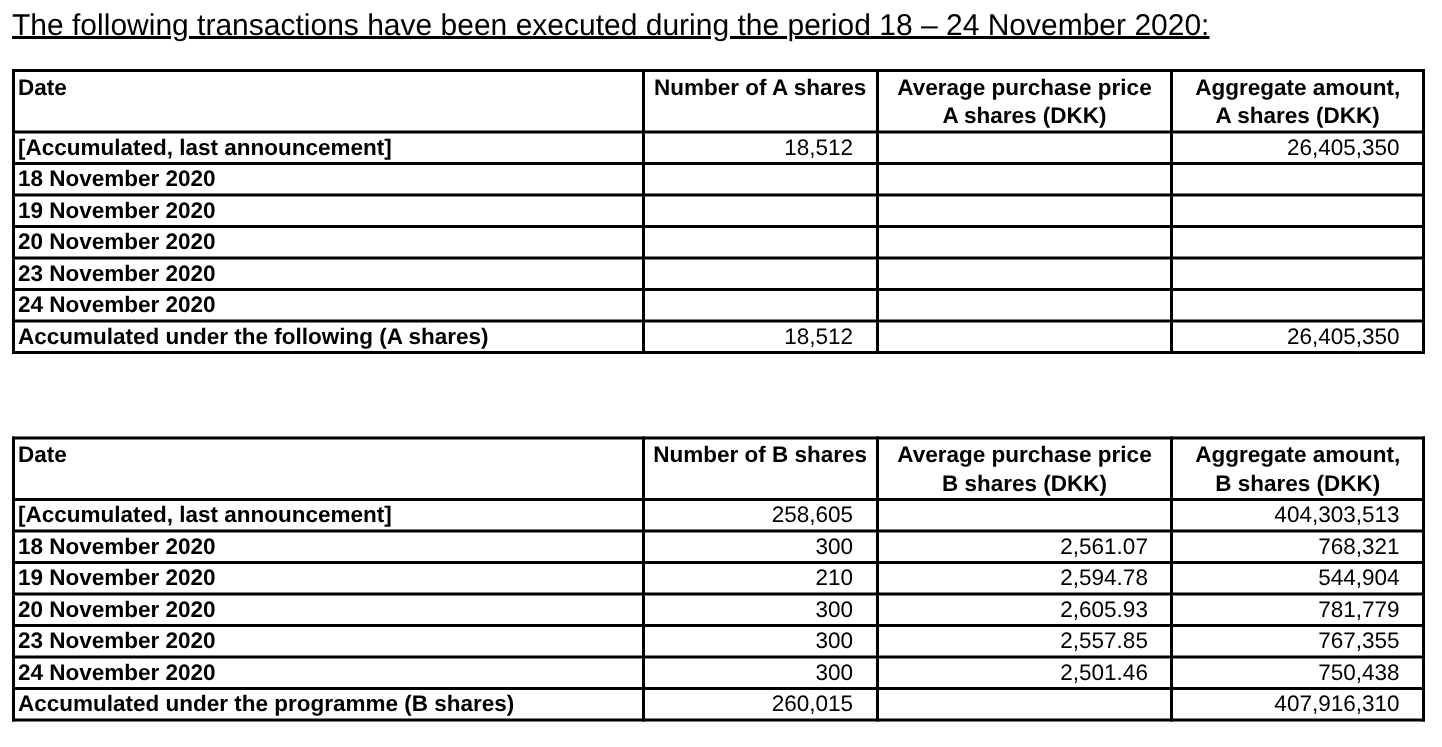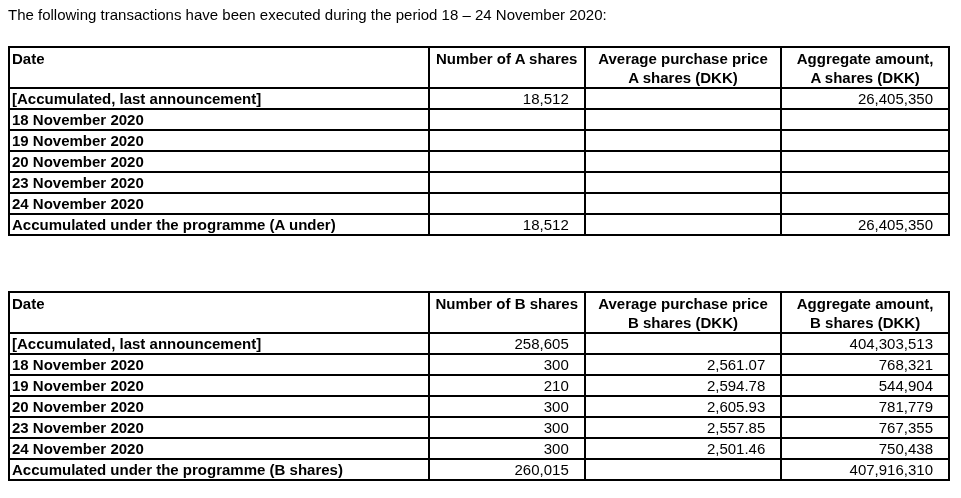--- a/index.html
+++ b/index.html
@@ -11,23 +11,24 @@
     height: 498px;
     font-family: "Liberation Sans", sans-serif;
     color: #000000;
     position: relative;
     overflow: hidden;
   }
   .intro {
     position: absolute;
     left: 8px;
     top: 6px;
-    font-size: 15px;
+    font-size: 20px;
     font-weight: 400;
     white-space: nowrap;
+    text-decoration: underline;
   }
   table.tx-table {
     position: absolute;
     left: 8px;
     border-collapse: collapse;
     table-layout: fixed;
     width: 942px;
   }
   #table-a { top: 46px; }
   #table-b { top: 291px; }
@@ -110,21 +111,21 @@
       <td class="num-cell"></td>
       <td class="num-cell"></td>
     </tr>
     <tr>
       <td class="label-cell">24 November 2020</td>
       <td class="num-cell"></td>
       <td class="num-cell"></td>
       <td class="num-cell"></td>
     </tr>
     <tr>
-      <td class="label-cell">Accumulated under the programme (A under)</td>
+      <td class="label-cell">Accumulated under the following (A shares)</td>
       <td class="num-cell">18,512</td>
       <td class="num-cell"></td>
       <td class="num-cell">26,405,350</td>
     </tr>
   </tbody>
 </table>
 
 <table class="tx-table" id="table-b">
   <thead>
     <tr>

